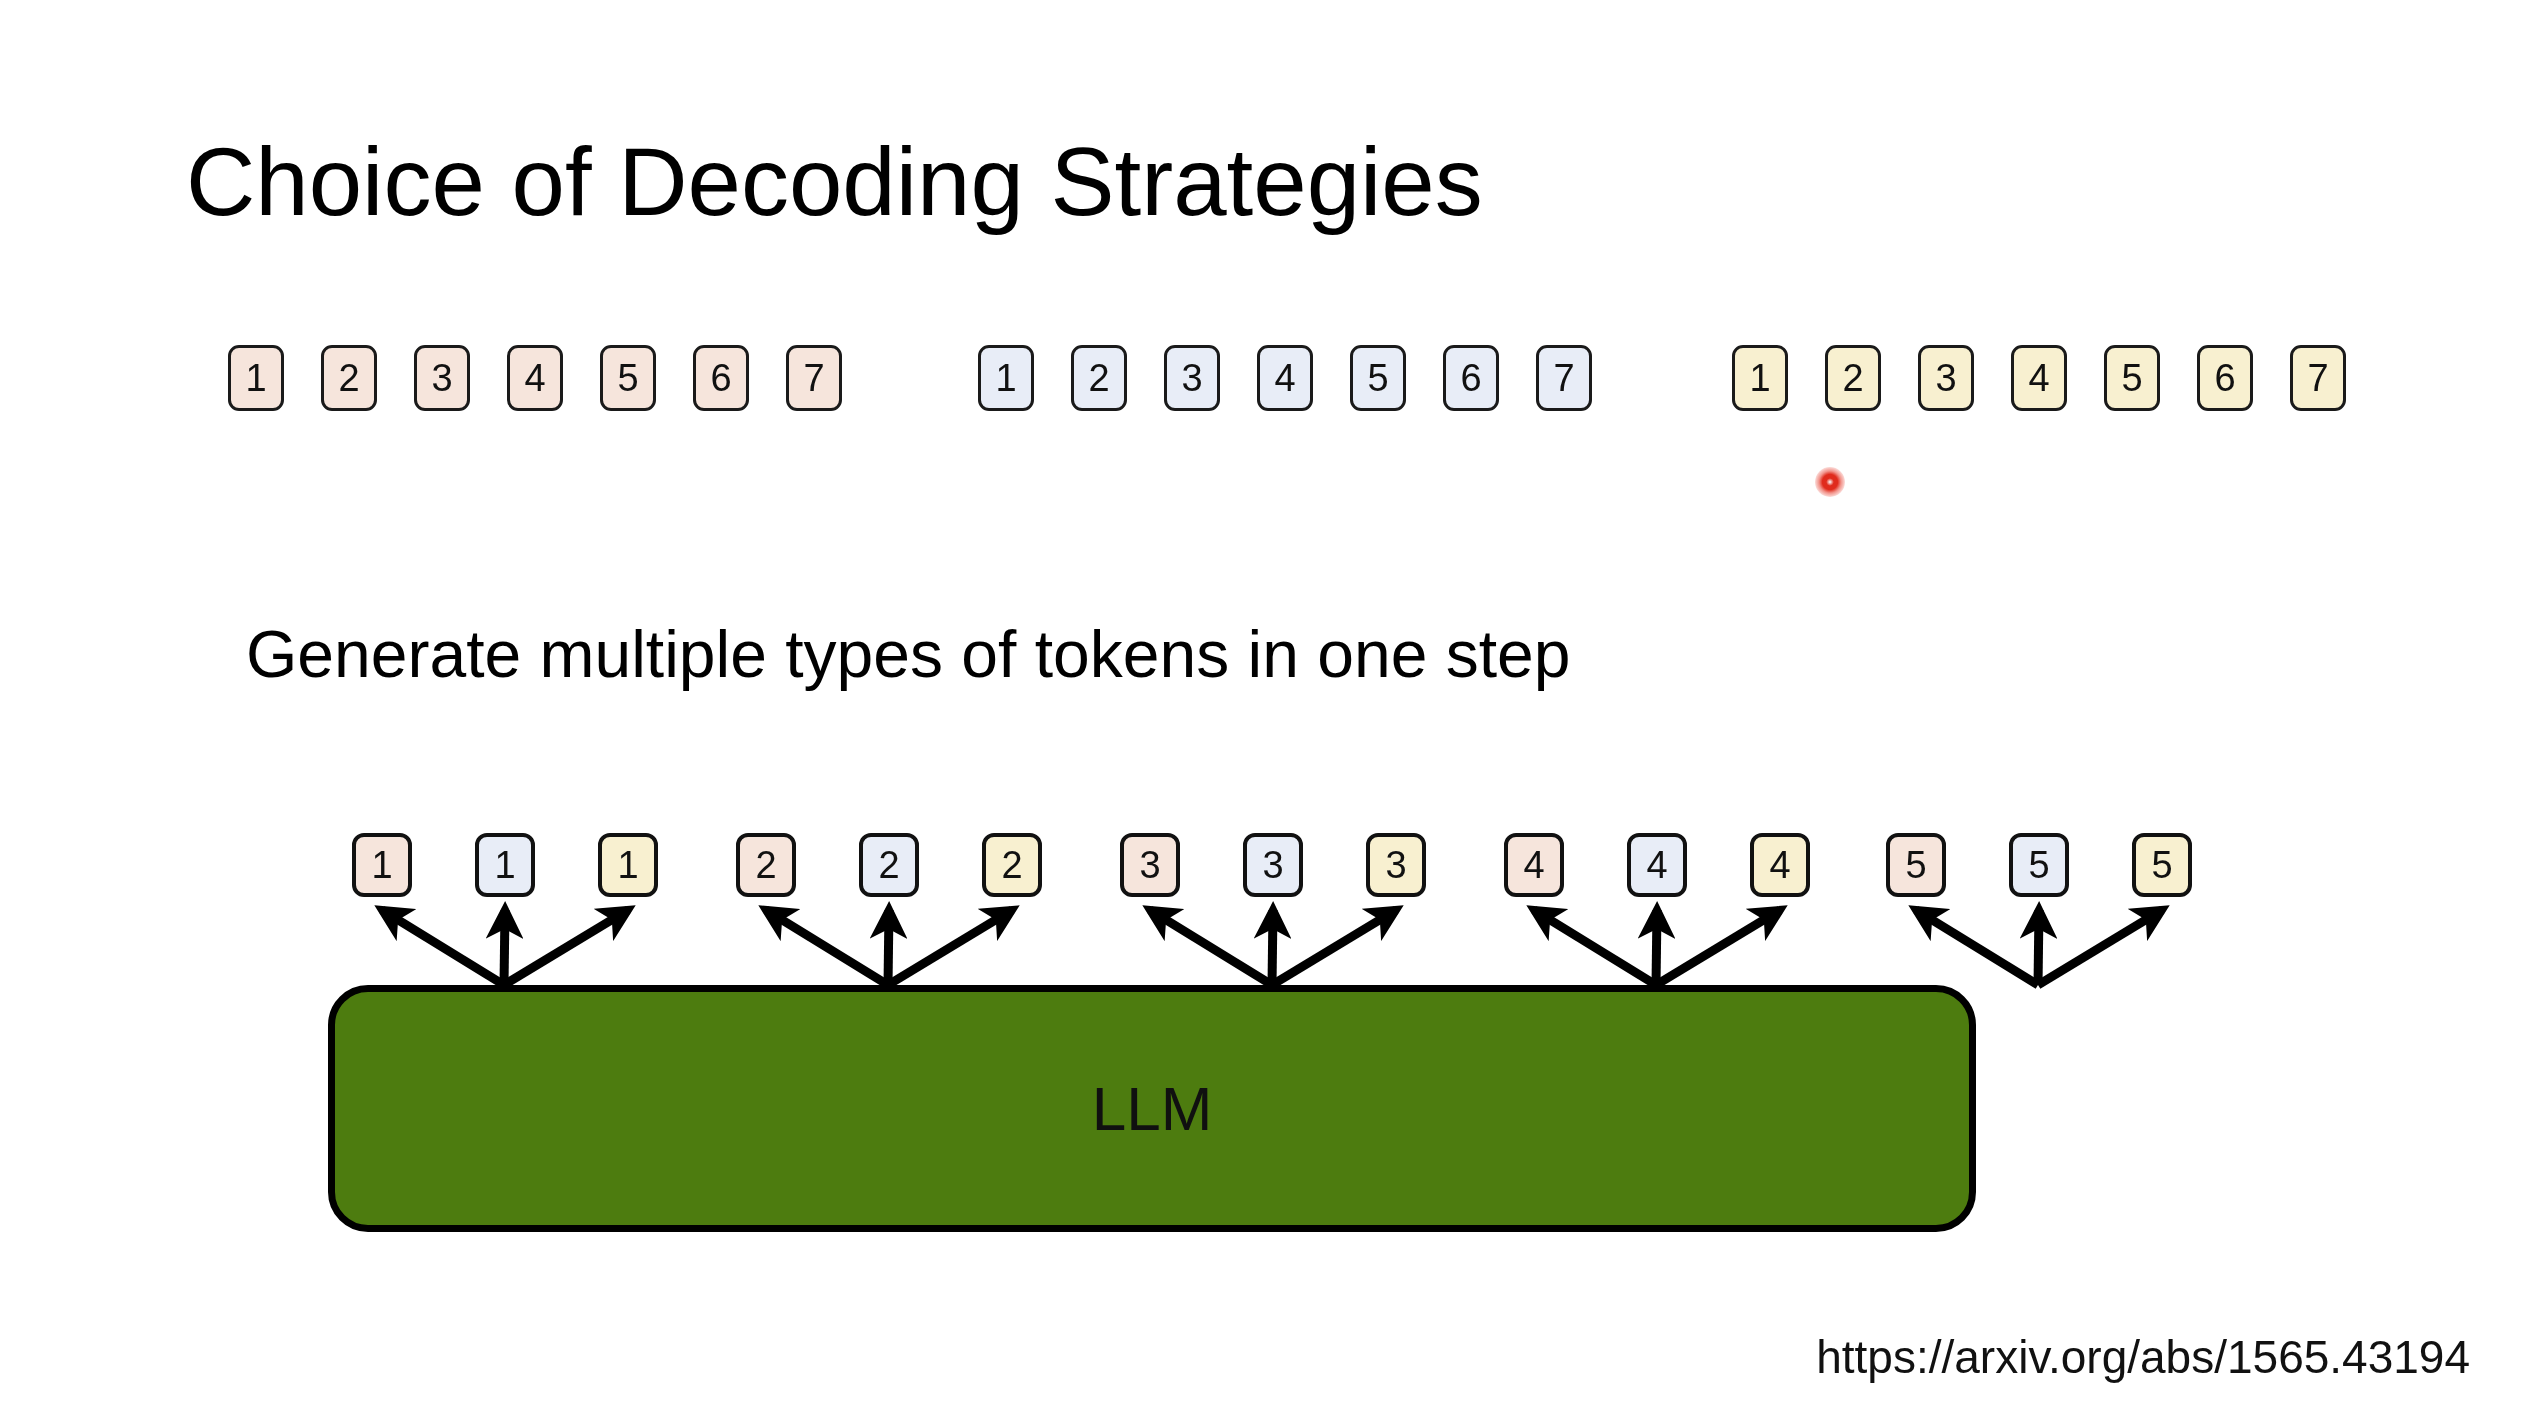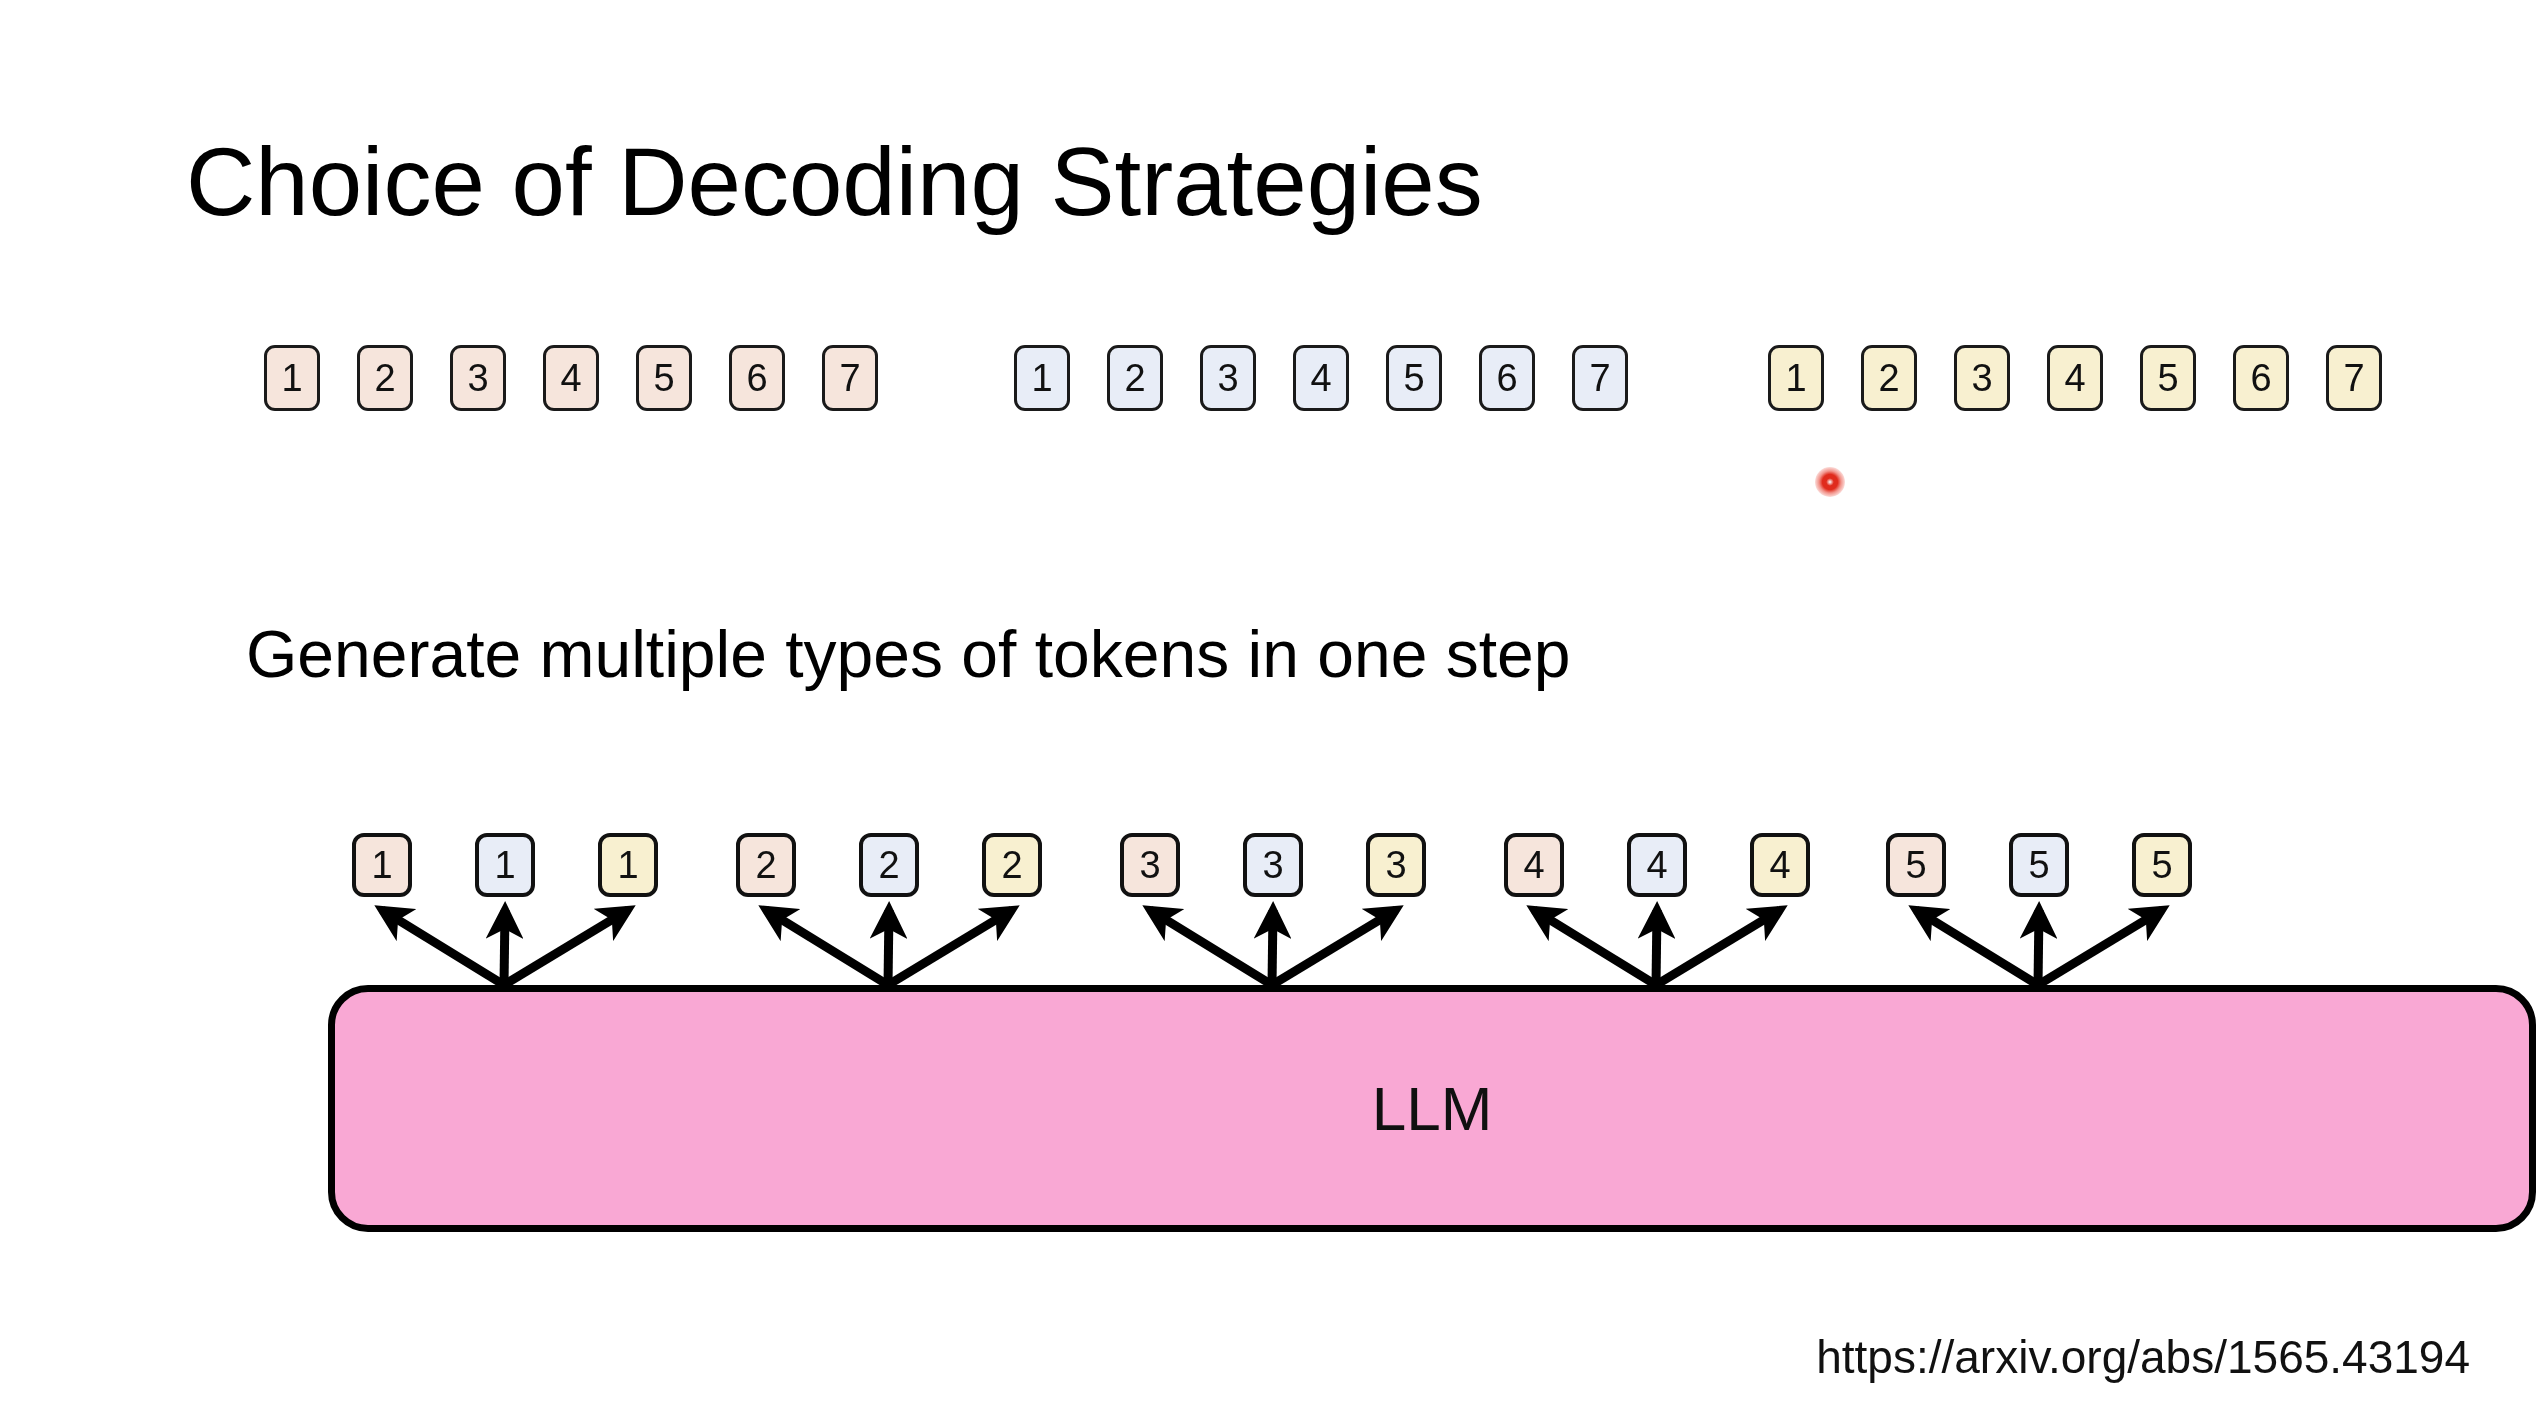--- a/index.html
+++ b/index.html
@@ -34,21 +34,20 @@
   }
 
   
   .token-group {
     position: absolute;
   }
   .token-row {
     position: relative;
     height: 68px;
     white-space: nowrap;
-    margin-left: 36px;
   }
   .token-box {
     display: inline-block;
     box-sizing: border-box;
     width: 56px;
     height: 66px;
     margin-right: 37px;
     border: 3px solid #1a1a1a;
     border-radius: 11px;
     text-align: center;
@@ -120,24 +119,24 @@
     text-align: center;
     line-height: 56px;
     font-size: 38px;
     color: #111111;
   }
 
   #llm-box {
     position: absolute;
     left: 328px;
     top: 985px;
-    width: 2208px;
+    width: 1648px;
     height: 247px;
     box-sizing: border-box;
-    background: #f9a8d4;
+    background: #4d7c0f;
     border: 7px solid #000000;
     border-radius: 40px;
   }
   #llm-label {
     position: absolute;
     left: 0;
     top: 0;
     width: 100%;
     height: 100%;
     display: flex;

